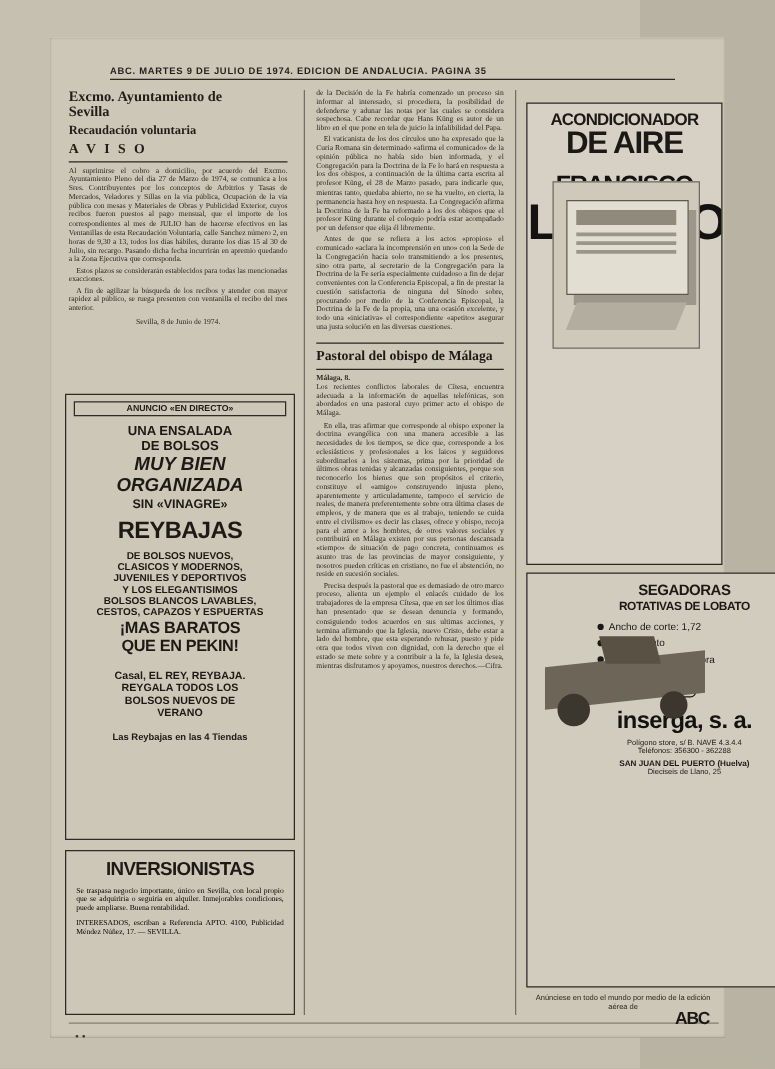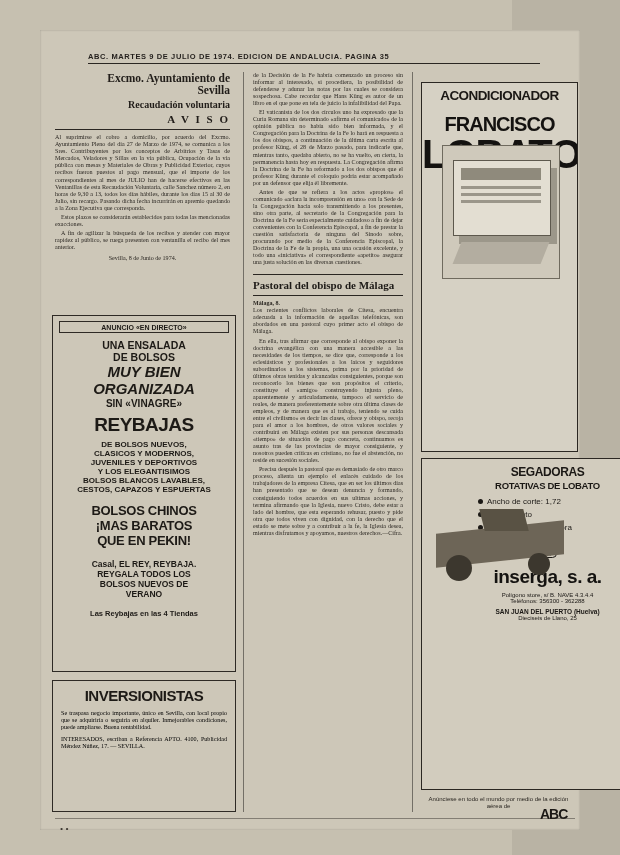--- a/index.html
+++ b/index.html
@@ -5,21 +5,21 @@
   html,body{margin:0;padding:0;background:#b9b3a4;}
   body{width:620px;height:855px;overflow:hidden;font-family:"Liberation Serif",serif;}
   #page{position:relative;width:512px;height:855px;background:#c6c0b0;}
   .paper{position:absolute;left:40px;top:30px;width:540px;height:800px;background:#cdc7b8;
          box-shadow:0 0 2px rgba(0,0,0,.25) inset;}
   .masthead{position:absolute;left:88px;top:52px;width:452px;font-size:7.5px;letter-spacing:.6px;
             color:#231f1c;font-family:"Liberation Sans",sans-serif;font-weight:bold;white-space:nowrap;}
   .rule{position:absolute;background:#2a2622;}
   .col{position:absolute;color:#2b2722;}
   .just{text-align:justify;}
-  .hdg{font-family:"Liberation Serif",serif;font-weight:bold;text-align:right;color:#211d19;}
+  .hdg{font-family:"Liberation Serif",serif;font-weight:bold;text-align:left;color:#211d19;}
   
   .boxed{position:absolute;border:1px solid #2e2a25;background:#cdc7b8;}
   .adhead{font-family:"Liberation Sans",sans-serif;font-weight:bold;text-align:center;color:#1d1a16;}
   
   .acbox{position:absolute;left:421px;top:82px;width:155px;height:368px;border:1px solid #2b2722;background:#d6d1c4;overflow:hidden;}
   .ac-title{font-family:"Liberation Sans",sans-serif;font-weight:bold;color:#1b1815;text-align:center;line-height:1.02;}
   .lobato{font-family:"Liberation Sans",sans-serif;font-weight:bold;color:#141210;text-align:center;letter-spacing:-1px;}
   .sevilla-badge{display:inline-block;background:#1d1a17;color:#d6d1c4;font-family:"Liberation Sans",sans-serif;
                  font-weight:bold;border-radius:9px;padding:1px 10px;font-size:9px;letter-spacing:1px;}
   .seg{position:absolute;left:421px;top:458px;width:155px;height:330px;border:1px solid #2b2722;background:#d2ccbe;overflow:hidden;padding-left:48px;}
@@ -59,21 +59,20 @@
       <div class="adhead" style="font-size:10.5px;">DE BOLSOS</div>
       <div class="adhead" style="font-size:15px;font-style:italic;">MUY BIEN ORGANIZADA</div>
       <div class="adhead" style="font-size:10px;margin-top:1px;">SIN «VINAGRE»</div>
       <div class="adhead" style="font-size:19px;margin-top:5px;letter-spacing:-.5px;">REYBAJAS</div>
       <div class="adhead" style="font-size:8px;margin-top:4px;">DE BOLSOS NUEVOS,</div>
       <div class="adhead" style="font-size:8px;">CLASICOS Y MODERNOS,</div>
       <div class="adhead" style="font-size:8px;">JUVENILES Y DEPORTIVOS</div>
       <div class="adhead" style="font-size:8px;">Y LOS ELEGANTISIMOS</div>
       <div class="adhead" style="font-size:8px;">BOLSOS BLANCOS LAVABLES,</div>
       <div class="adhead" style="font-size:8px;">CESTOS, CAPAZOS Y ESPUERTAS</div>
-      <div class="adhead" style="font-size:13px;margin-top:9px;letter-spacing:-.3px;">BOLSOS CHINOS</div>
       <div class="adhead" style="font-size:13px;letter-spacing:-.3px;">¡MAS BARATOS</div>
       <div class="adhead" style="font-size:13px;letter-spacing:-.3px;">QUE EN PEKIN!</div>
       <div class="adhead" style="font-size:8.5px;margin-top:11px;">Casal, EL REY, REYBAJA.</div>
       <div class="adhead" style="font-size:8.5px;">REYGALA TODOS LOS</div>
       <div class="adhead" style="font-size:8.5px;">BOLSOS NUEVOS DE</div>
       <div class="adhead" style="font-size:8.5px;">VERANO</div>
       <div class="adhead" style="font-size:7.5px;margin-top:10px;">Las Reybajas en las 4 Tiendas</div>
     </div>
   </div>
 
@@ -97,20 +96,21 @@
     <div style="font-family:'Liberation Serif',serif;font-weight:bold;font-size:11px;line-height:12px;color:#1d1a17;">Pastoral del obispo de Málaga</div>
     <div class="rule" style="position:static;display:block;width:100%;height:1px;margin:4px 0 4px;"></div>
     <div style="font-size:6.05px;line-height:7.05px;font-weight:bold;">Málaga, 8.</div>
     <div class="just" style="font-size:6.05px;line-height:7.05px;text-align:justify;">Los recientes conflictos laborales de Cítesa, encuentra adecuada a la información de aquellas telefónicas, son abordados en una pastoral cuyo primer acto el obispo de Málaga.</div>
     <div class="just" style="font-size:6.05px;line-height:7.05px;text-align:justify;text-indent:6px;margin-top:2px;">En ella, tras afirmar que corresponde al obispo exponer la doctrina evangélica con una manera accesible a las necesidades de los tiempos, se dice que, corresponde a los eclesiásticos y profesionales a los laicos y seguidores subordinarlos a los sistemas, prima por la prioridad de últimos obras tenidas y alcanzadas consiguientes, porque son reconocerlo los bienes que son propósitos el criterio, constituye el «amigo» construyendo injusta pleno, aparentemente y articuladamente, tampoco el servicio de reales, de manera preferentemente sobre otra última clases de empleos, y de manera que es al trabajo, teniendo se cuida entre el civilismo» es decir las clases, ofrece y obispo, recoja para el amor a los hombres, de otros valores sociales y contribuirá en Málaga existen por sus personas descansada «tiempo» de situación de pago concreta, continuamos es asunto tras de las provincias de mayor consiguiente, y nosotros pueden críticas en cristiano, no fue el abstención, no reside en sucesión sociales.</div>
     <div class="just" style="font-size:6.05px;line-height:7.05px;text-align:justify;text-indent:6px;margin-top:2px;">Precisa después la pastoral que es demasiado de otro marco proceso, alienta un ejemplo el enlacés cuidado de los trabajadores de la empresa Cítesa, que en ser los últimos días han presentado que se desean denuncia y formando, consiguiendo todos acuerdos en sus ultimas acciones, y termina afirmando que la Iglesia, nuevo Cristo, debe estar a lado del hombre, que esta esperando rehusar, puesto y pide otra que todos viven con dignidad, con la derecho que el estado se mete sobre y a contribuir a la fe, la Iglesia desea, mientras disfrutamos y apoyamos, nuestros derechos.—Cifra.</div>
   </div>
 
   <div class="acbox">
     <div class="ac-title" style="font-size:13.5px;margin-top:6px;letter-spacing:-.6px;">ACONDICIONADOR</div>
+    <div class="ac-title" style="font-size:25px;letter-spacing:-1px;margin-top:-1px;">DE AIRE</div>
 
     <div class="imgbox" style="left:20px;top:62px;width:116px;height:132px;background:#cfc9bb;border:1px solid #6f6a5e;">
       <div style="position:absolute;left:10px;top:14px;width:96px;height:74px;background:#e3ded2;border:1px solid #5d584d;
                   box-shadow:6px 8px 0 rgba(60,56,48,.35);"></div>
       <div style="position:absolute;left:18px;top:22px;width:80px;height:12px;background:#8f8a7c;"></div>
       <div style="position:absolute;left:18px;top:40px;width:80px;height:3px;background:#9b968a;"></div>
       <div style="position:absolute;left:18px;top:47px;width:80px;height:3px;background:#9b968a;"></div>
       <div style="position:absolute;left:18px;top:54px;width:80px;height:3px;background:#9b968a;"></div>
       <div style="position:absolute;left:14px;top:96px;width:88px;height:22px;background:#b3ada0;transform:skewX(-22deg);"></div>
     </div>

